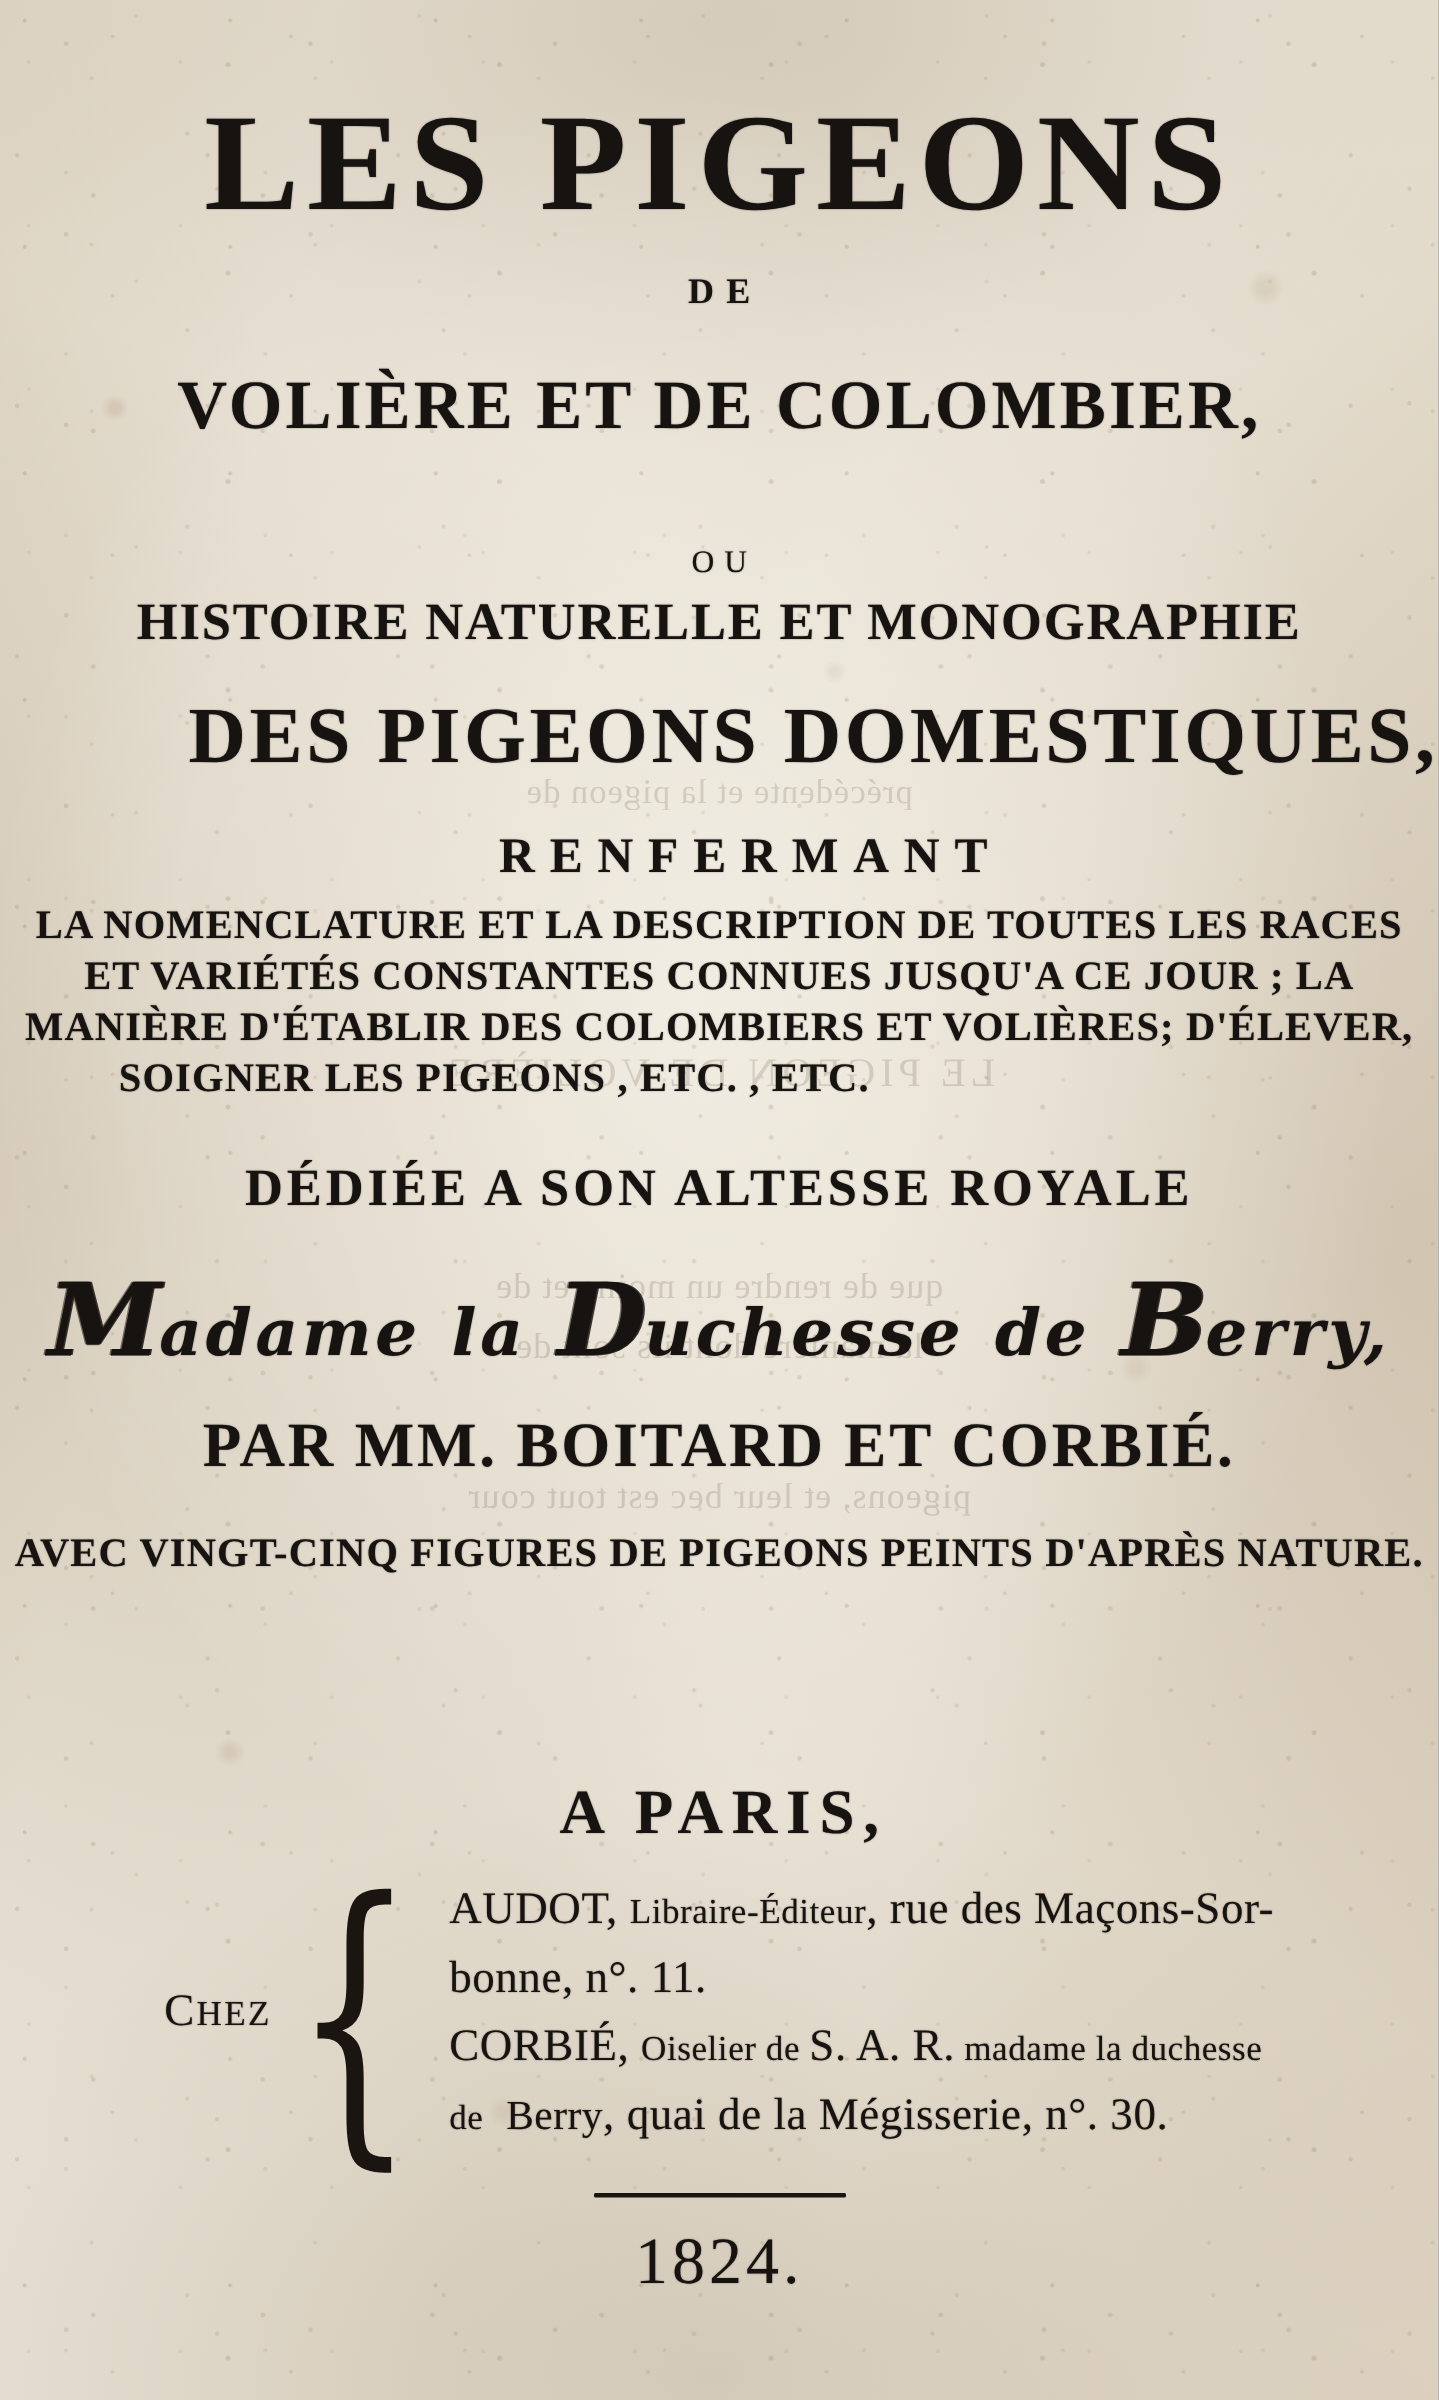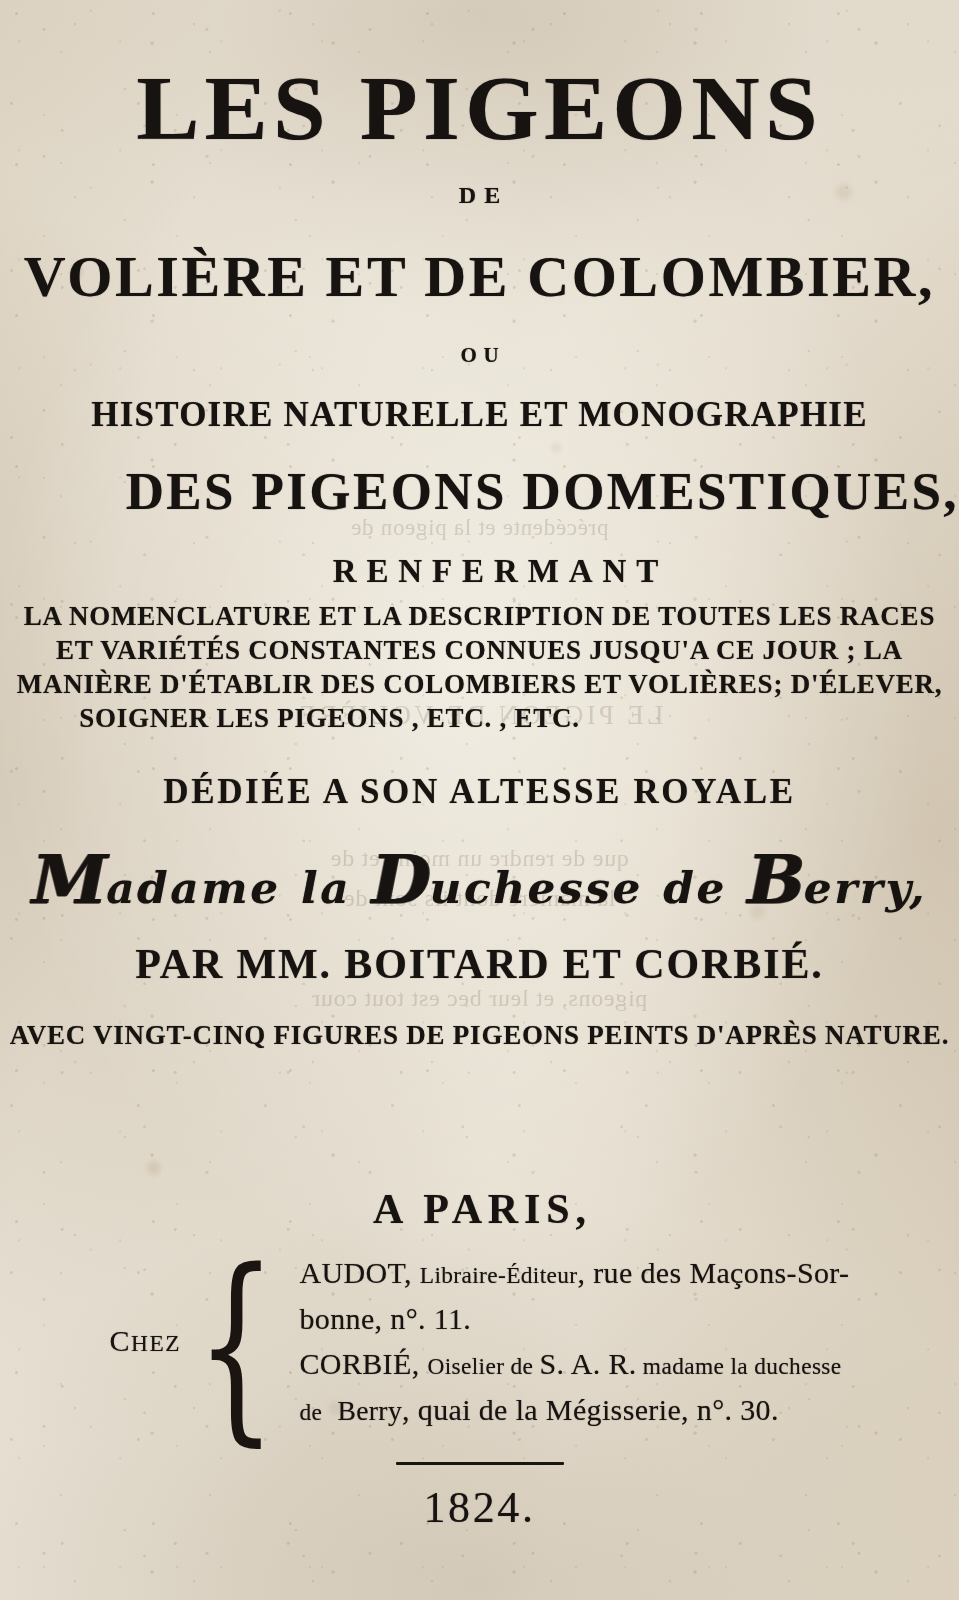--- a/index.html
+++ b/index.html
@@ -104,30 +104,31 @@
     white-space: nowrap;
   }
   .line-de {
     font-size: 24px;
     font-weight: 700;
     letter-spacing: .34em;
     text-indent: .34em;
   }
   .title-second {
     font-weight: 700;
-    font-size: 58px;
+    font-size: 46px;
     letter-spacing: .045em;
     white-space: nowrap;
     transform: scaleX(1.0);
   }
   .line-ou {
     font-size: 21px;
-    font-weight: 700;
+    font-weight: 400;
     letter-spacing: .32em;
     text-indent: .32em;
+    margin-top: 19px;
   }
   .title-third {
     font-weight: 700;
     font-size: 35px;
     letter-spacing: .035em;
     white-space: nowrap;
   }
   .title-fourth {
     font-weight: 700;
     font-size: 53px;

